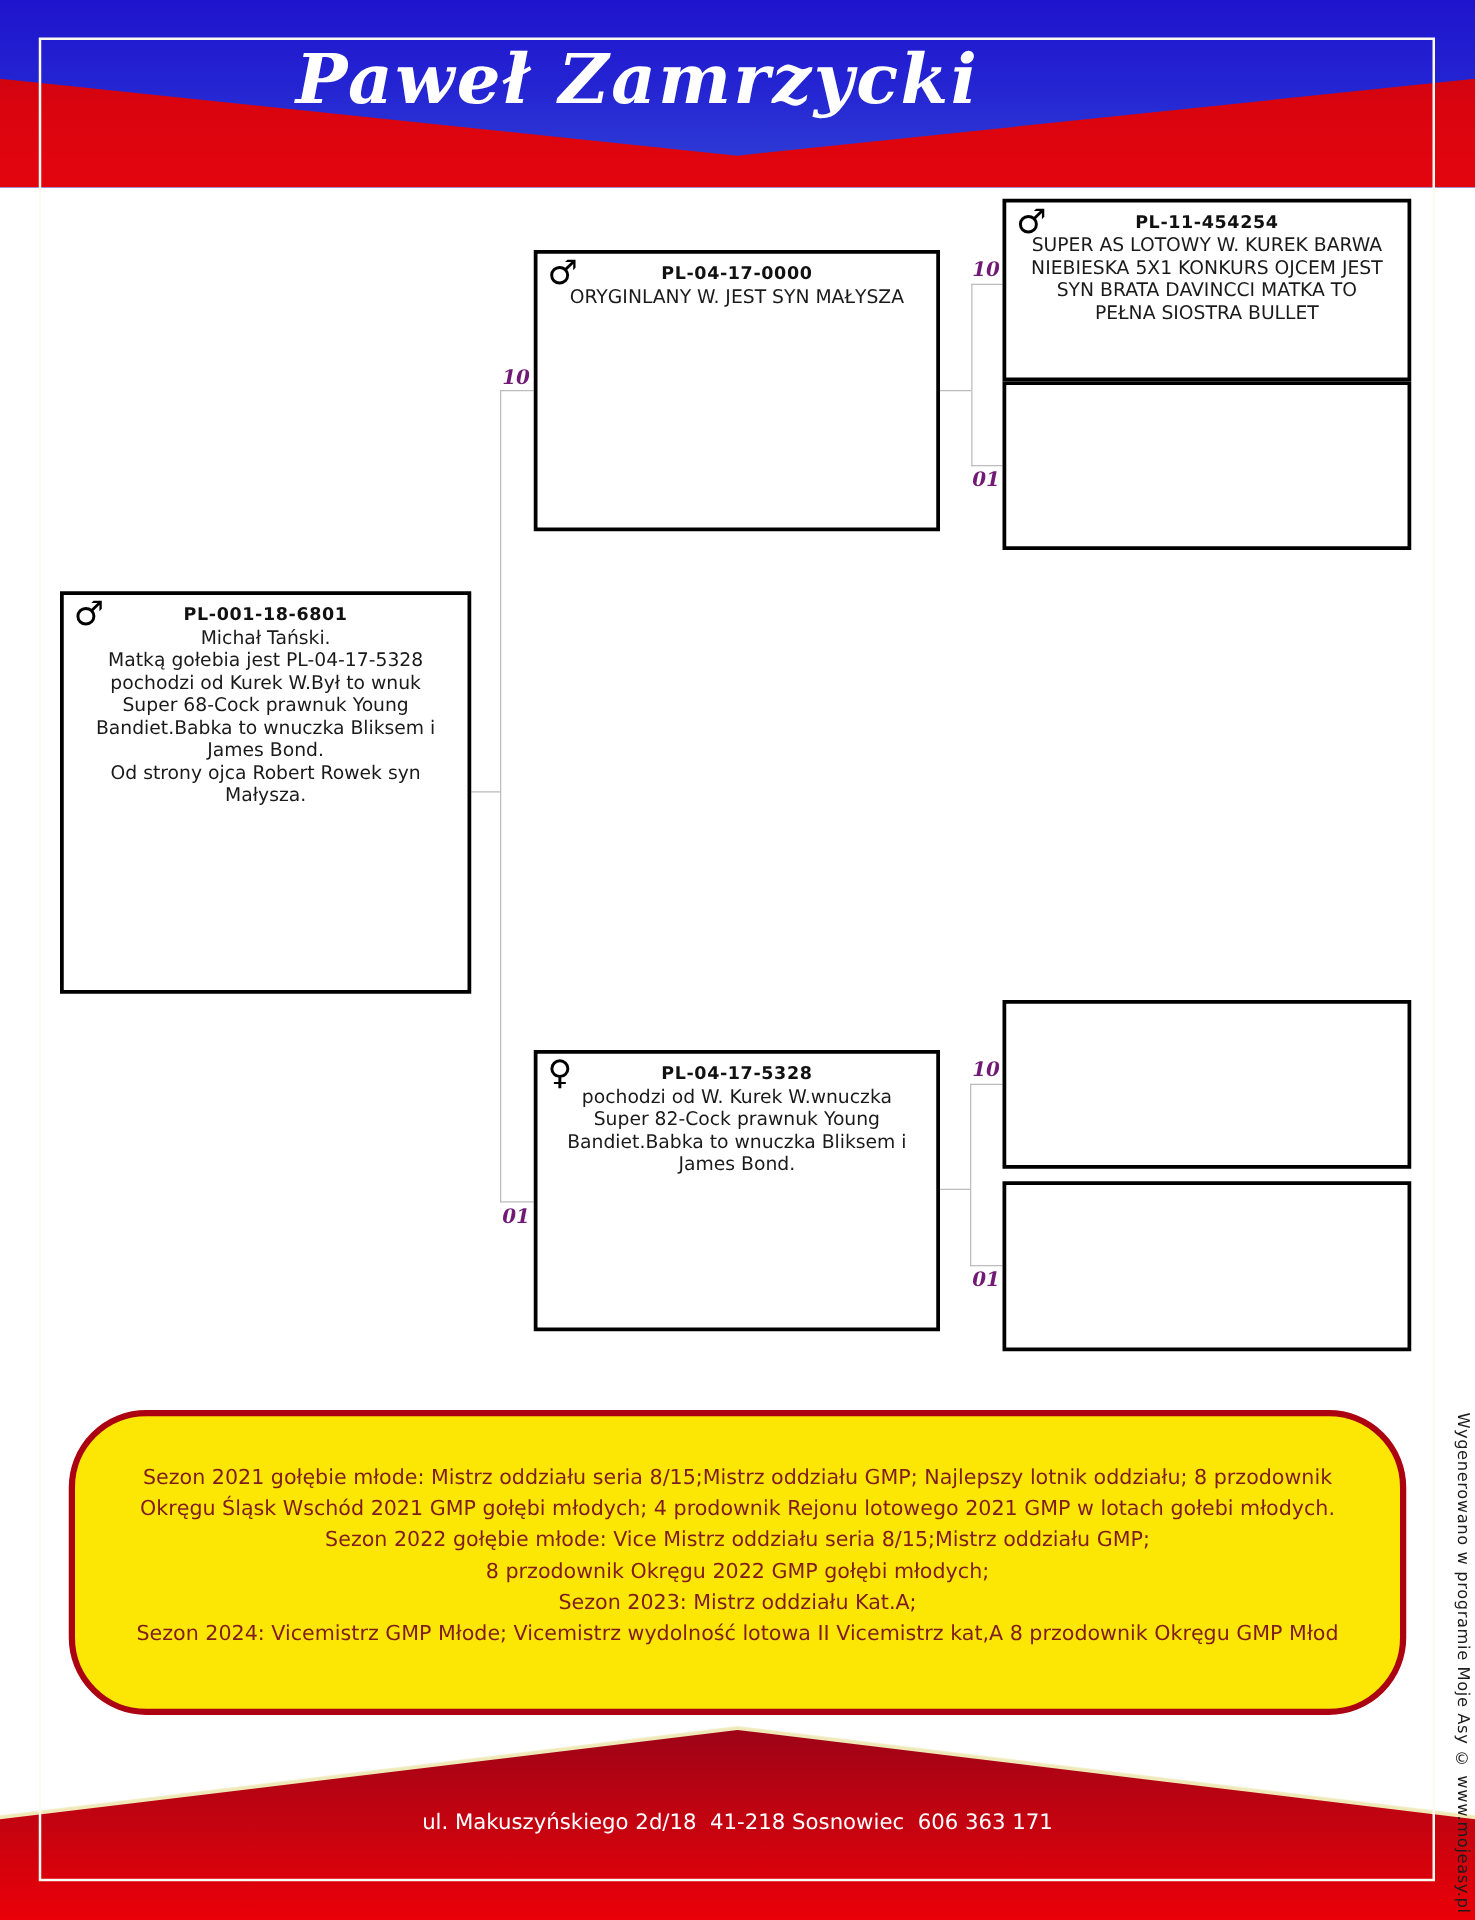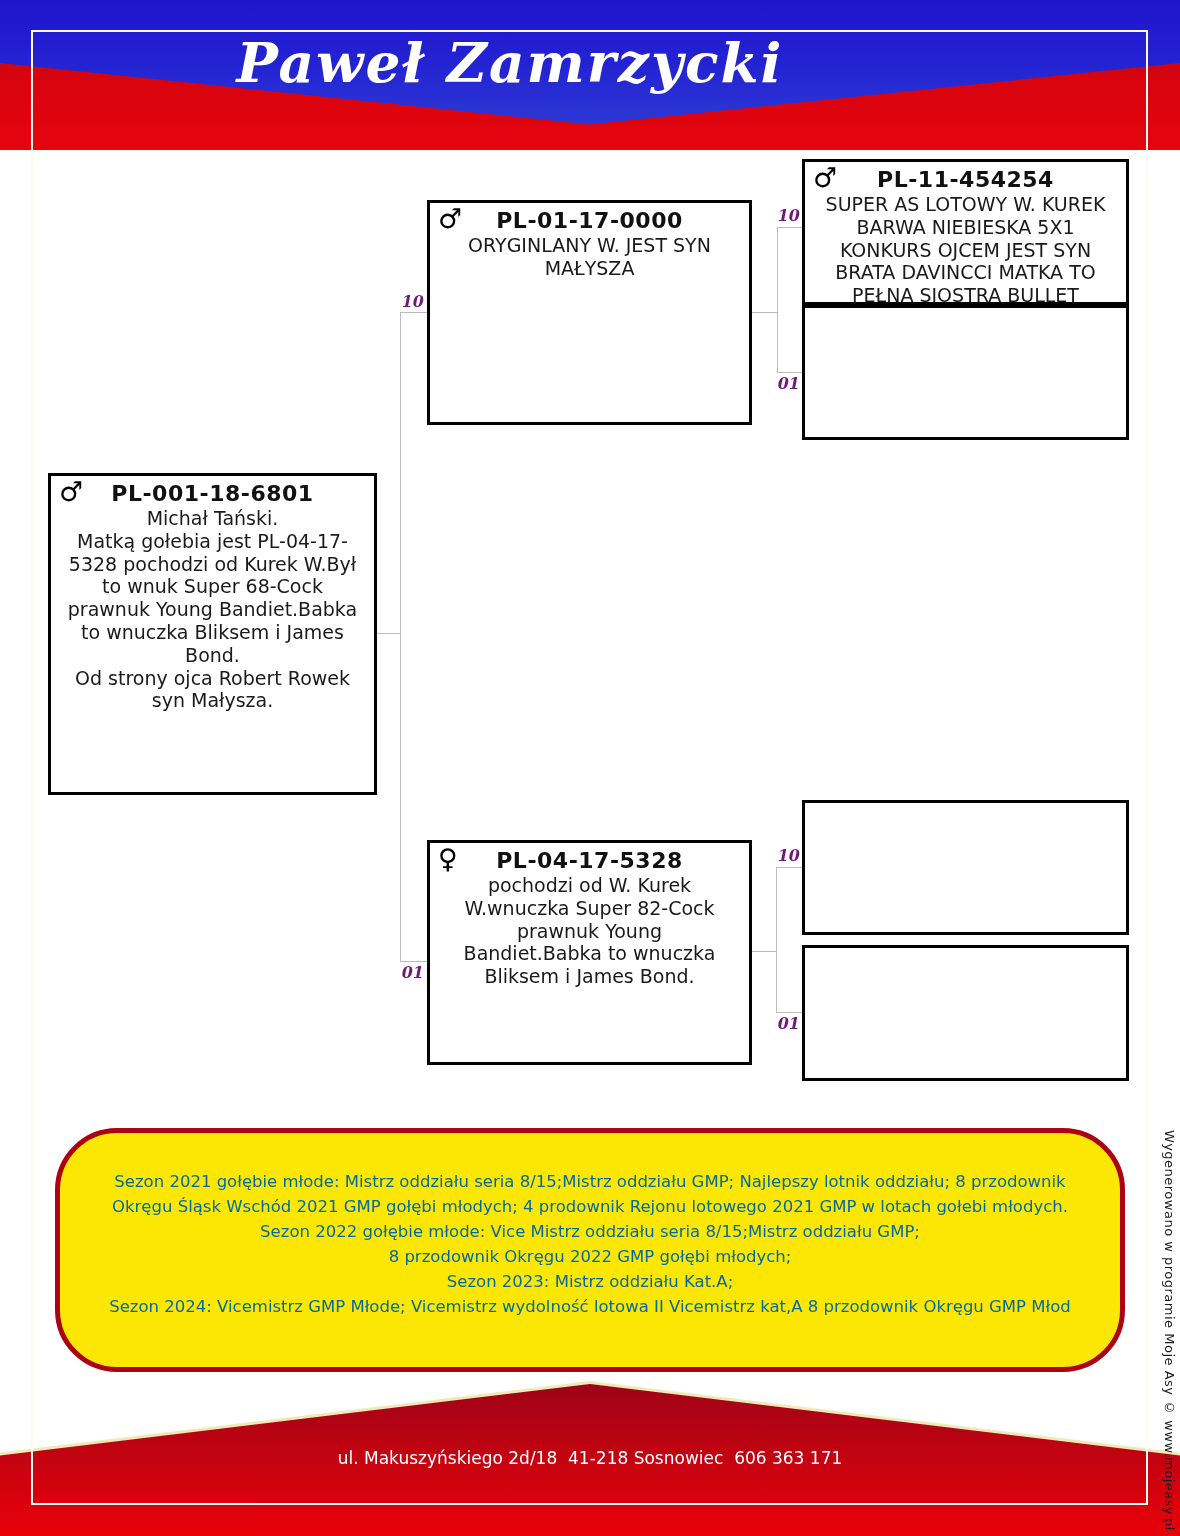--- a/index.html
+++ b/index.html
@@ -17,39 +17,39 @@
     position:absolute;left:0;top:30px;width:1020px;text-align:center;
     font-family:"DejaVu Serif",serif;font-style:italic;font-weight:bold;
     font-size:55px;color:#ffffff;letter-spacing:2px;}
   
   .frame{position:absolute;left:31px;top:30px;width:1113px;height:1471px;
     border:2px solid #fbfbf2;z-index:50;pointer-events:none;}
   
   .pbox{position:absolute;background:#fff;border:3px solid #000;box-sizing:border-box;z-index:10;}
   .pbox .head{position:relative;padding-top:5px;text-align:center;}
   .gender{position:absolute;left:8px;top:2px;font-size:27px;line-height:1;color:#000;}
-  .ring{font-size:22px;font-weight:bold;letter-spacing:.5px;}
-  .desc{font-size:19px;line-height:1.2;text-align:center;padding:1px 16px;white-space:pre-line;color:#1a1a1a;}
+  .ring{font-size:14px;font-weight:bold;letter-spacing:.5px;}
+  .desc{font-size:15px;line-height:1.2;text-align:center;padding:1px 16px;white-space:pre-line;color:#1a1a1a;}
   #box-root{left:48px;top:473px;width:329px;height:322px;}
   #box-father{left:427px;top:200px;width:325px;height:225px;}
   #box-mother{left:427px;top:840px;width:325px;height:225px;}
   #box-pgf{left:802px;top:159px;width:327px;height:146px;}
   #box-pgm{left:802px;top:305px;width:327px;height:135px;}
   #box-mgf{left:802px;top:800px;width:327px;height:135px;}
   #box-mgm{left:802px;top:945px;width:327px;height:136px;}
   
   .cline{position:absolute;background:#bcbcbc;z-index:5;}
   .poslabel{position:absolute;width:28px;text-align:right;z-index:12;
     font-family:"DejaVu Serif",serif;font-weight:bold;font-style:italic;
     font-size:16px;color:#701a75;line-height:1;}
   
   .achv{position:absolute;left:55px;top:1128px;width:1070px;height:244px;box-sizing:border-box;
     background:#fbe604;border:5px solid #ac0313;border-radius:62px;z-index:20;}
   .achv-text{padding:36px 40px 0 40px;font-size:16.5px;line-height:1.52;
-    text-align:center;white-space:pre-line;color:#0369a1;}
+    text-align:center;white-space:pre-line;color:#7f1d1d;}
   
   .footer-wrap{position:absolute;left:0;top:1384px;width:1180px;height:152px;
     filter:drop-shadow(0 -3px 0 #efe9b8);z-index:8;}
   .footer-shape{width:100%;height:100%;
     clip-path:polygon(0 47%,50% 0,100% 47%,100% 100%,0 100%);
     background:linear-gradient(180deg,#9e0317 0%,#c50310 50%,#ea0008 100%);}
   .address{position:absolute;left:0;top:1448px;width:1180px;text-align:center;
     font-size:17px;color:#ffffff;white-space:pre;z-index:55;}
   
   .watermark{position:absolute;right:3px;top:1130px;height:402px;
@@ -91,21 +91,21 @@
       <span class="ring">PL-001-18-6801</span>
     </div>
     <div class="desc">Michał Tański.
 Matką gołebia jest PL-04-17-5328 pochodzi od Kurek W.Był to wnuk Super 68-Cock prawnuk Young Bandiet.Babka to wnuczka Bliksem i James Bond.
 Od strony ojca Robert Rowek syn Małysza.</div>
   </div>
 
   <div class="pbox" id="box-father">
     <div class="head">
       <span class="gender">♂</span>
-      <span class="ring">PL-01-17-0000</span>
+      <span class="ring">PL-04-17-0000</span>
     </div>
     <div class="desc">ORYGINLANY W. JEST SYN MAŁYSZA</div>
   </div>
 
   <div class="pbox" id="box-mother">
     <div class="head">
       <span class="gender">♀</span>
       <span class="ring">PL-04-17-5328</span>
     </div>
     <div class="desc">pochodzi od W. Kurek W.wnuczka Super 82-Cock prawnuk Young Bandiet.Babka to wnuczka Bliksem i James Bond.</div>

